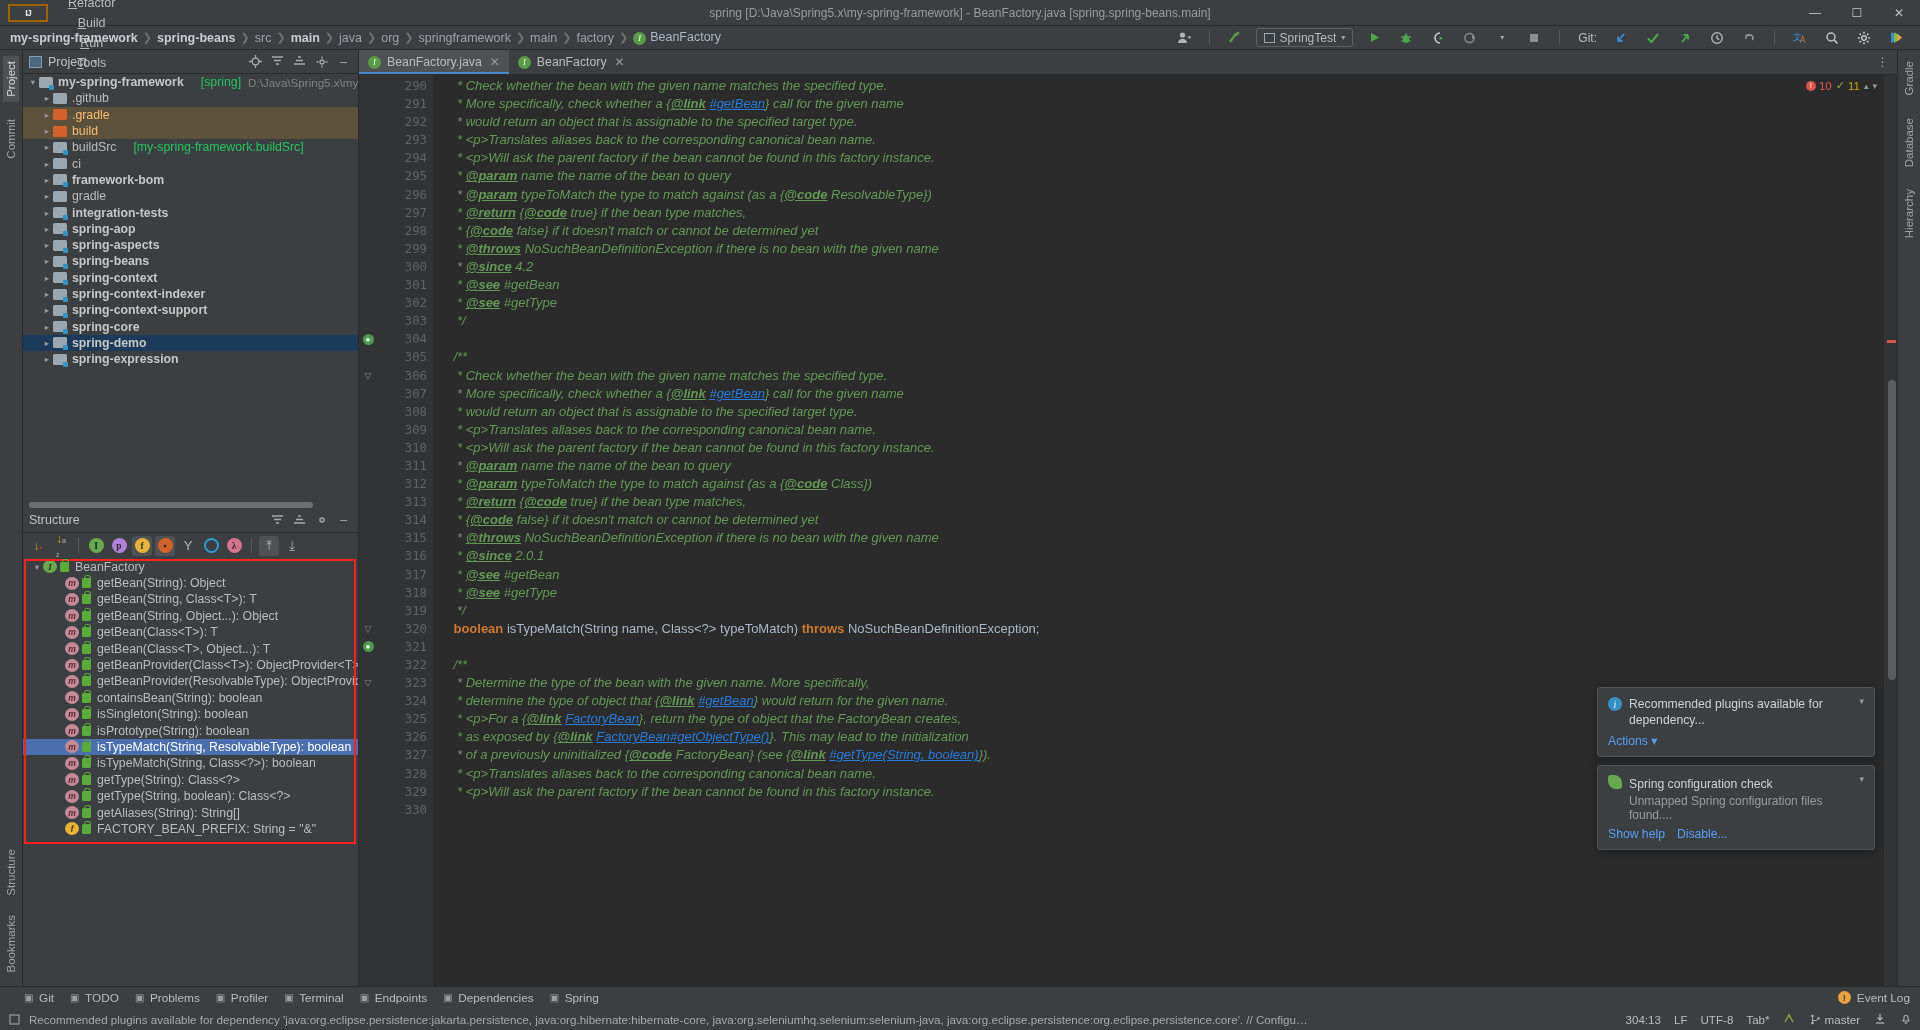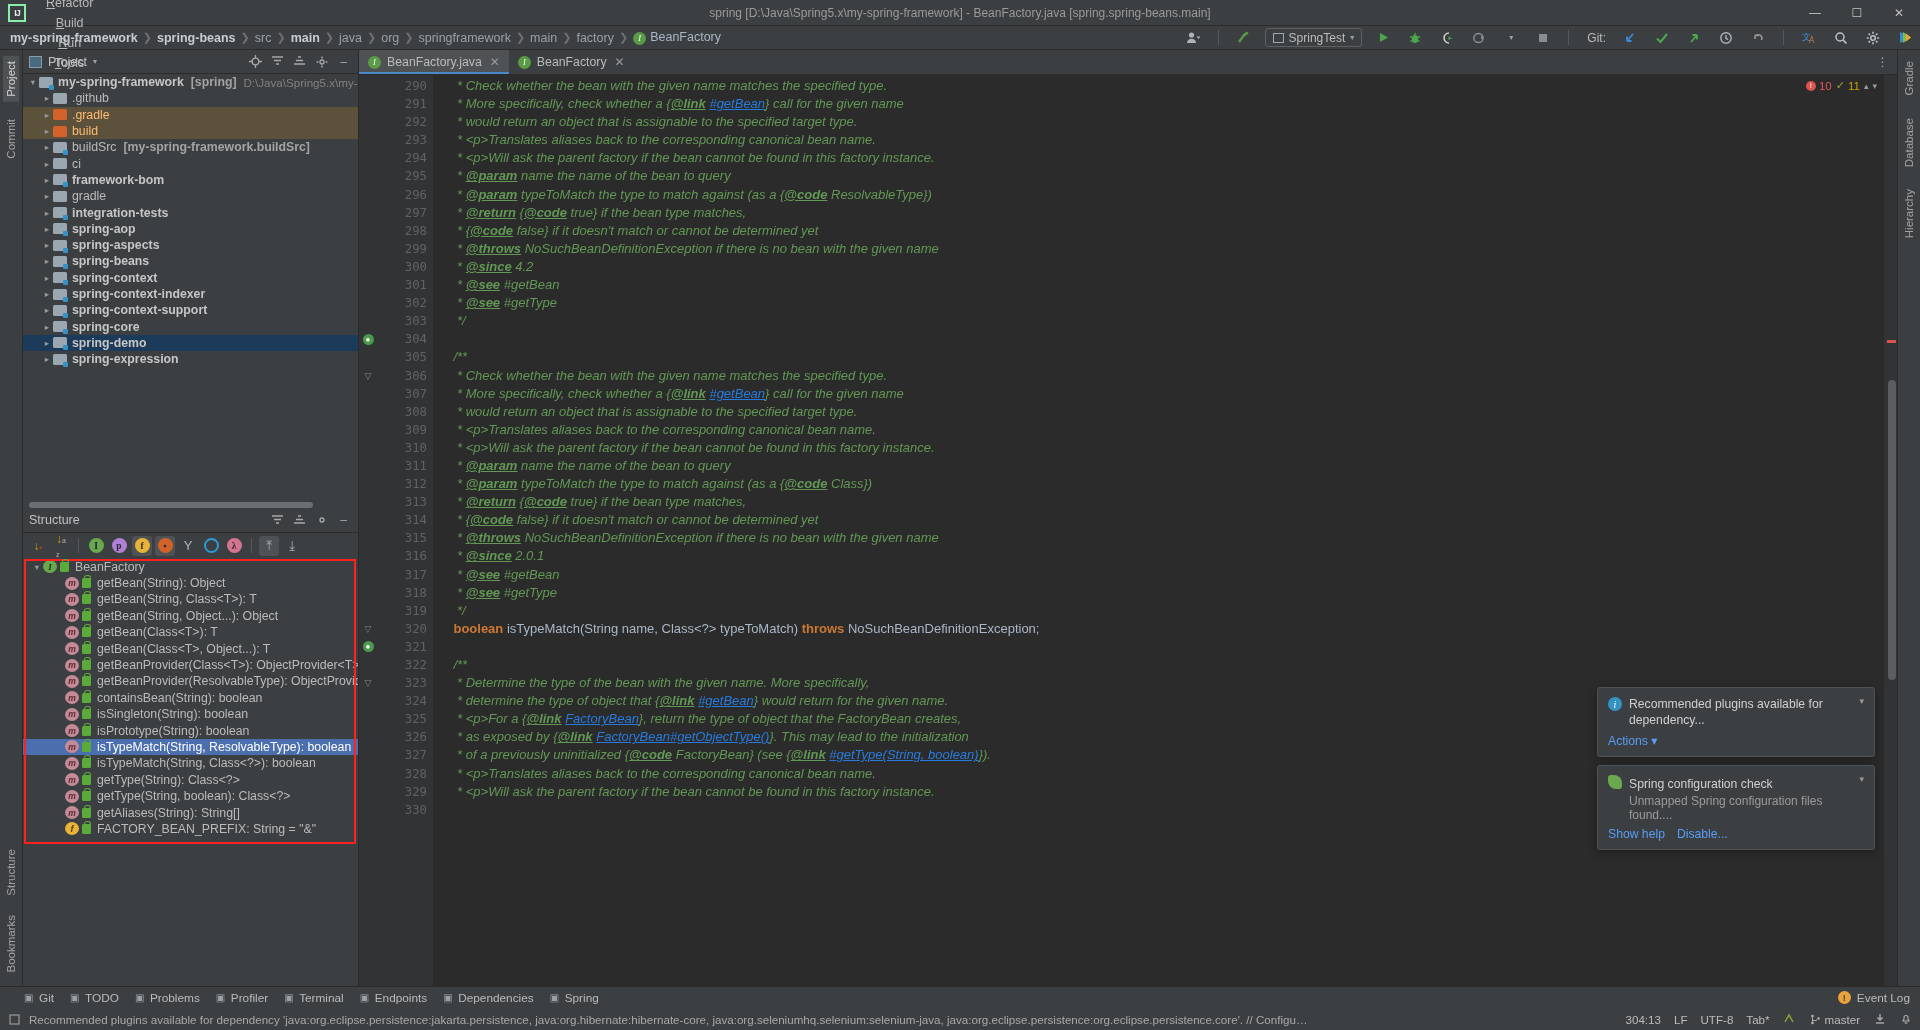--- a/index.html
+++ b/index.html
@@ -11,22 +11,22 @@
     color: #bbbbbb;
   }
   .app { position: relative; width: 1920px; height: 1030px; display: flex; flex-direction: column; }
 
   
   .titlebar {
     height: 26px; background: #3c3f41; display: flex; align-items: center;
     border-bottom: 1px solid #2b2b2b; flex: none; position: relative;
   }
   .ij-logo {
-    width: 18px; height: 18px; margin-left: 8px; margin-right: 10px;
-    border: 2px solid #86efac; background: #3c3f41; color: #e8e8e8;
+    width: 40px; height: 18px; margin-left: 8px; margin-right: 10px;
+    border: 2px solid #a16207; background: #3c3f41; color: #e8e8e8;
     font-size: 9px; font-weight: bold; display: flex; align-items: center; justify-content: center;
     font-family: "Liberation Sans", sans-serif; letter-spacing: -1px;
   }
   .menu { display: flex; align-items: center; gap: 0px; flex-direction: column; }
   .menu-item {
     font-size: 12.5px; color: #bbbbbb; padding: 3px 9px; cursor: default; white-space: nowrap;
   }
   .menu-item u { text-decoration: underline; }
   .title-text {
     position: absolute; left: 0; right: 0; text-align: center;
@@ -46,21 +46,21 @@
   .crumbs { display: flex; align-items: center; font-size: 12.5px; }
   .crumb { color: #a9b7c6; padding: 1px 4px; white-space: nowrap; }
   .crumb.bold { font-weight: bold; color: #c8cdd2; }
   .crumb.dim { color: #9aa0a6; }
   .crumb-sep { color: #707070; font-size: 11px; padding: 0 1px; }
   .crumb-icon {
     display: inline-flex; width: 13px; height: 13px; border-radius: 50%;
     background: #5a9b47; color: #fff; font-size: 8.5px; align-items: center; justify-content: center;
     margin-right: 4px; font-style: italic; font-family: "Liberation Serif", serif;
   }
-  .nav-right { margin-left: auto; display: flex; align-items: center; gap: 10px; padding-right: 4px; }
+  .nav-right { margin-left: auto; display: flex; align-items: center; gap: 10px; padding-right: 13px; }
   .tb-icon {
     width: 22px; height: 20px; display: flex; align-items: center; justify-content: center;
     font-size: 12px; color: #afb1b3; border-radius: 3px;
   }
   .runconfig {
     display: flex; align-items: center; gap: 5px; height: 19px; padding: 0 7px;
     border: 1px solid #5e6060; border-radius: 3px; font-size: 12px; color: #bbbbbb;
   }
   .runconfig .sq { width: 11px; height: 10px; border: 1.6px solid #9aa7b0; }
   .sep-v { width: 1px; height: 15px; background: #555758; margin: 0 4px; }
@@ -109,21 +109,21 @@
   }
   .fold.gray { background: #9aa7b0; }
   .fold.orange { background: #d2622a; }
   .fold.mod::after {
     content:""; position:absolute; right:-1px; bottom:-2px; width:5px; height:5px; background:#3592c4; border-radius:1px;
   }
   .lbl { color: #bbbbbb; }
   .lbl.bold { font-weight: bold; color: #c6c6c6; }
   .lbl.yellow { color: #fdba74; }
   .lbl.path { color: #808080; font-weight: normal; margin-left: 7px; font-size: 11.6px; }
-  .lbl.bracket { font-weight: bold; color: #a3a3a3; margin-left: 7px; }
+  .lbl.bracket { font-weight: normal; color: #22c55e; margin-left: 17px; }
 
   .hscroll { height: 7px; background: #3c3f41; padding: 0 6px; display:flex; align-items:center;}
   .hscroll .bar { height: 6px; background: #6b6f71; border-radius: 3px; width: 88%; }
 
   
   .struct-toolbar { height: 26px; display:flex; align-items:center; gap:3px; padding: 0 5px; flex:none; }
   .sbtn { width: 20px; height: 20px; display:flex; align-items:center; justify-content:center; border-radius:3px; position: relative;}
   .sbtn.on { background: #4e5254; }
   .circ { width: 15px; height: 15px; border-radius: 50%; display:flex; align-items:center; justify-content:center;
           font-size: 9.5px; color:#2b2b2b; font-weight:bold; font-family:"Liberation Serif",serif;}

